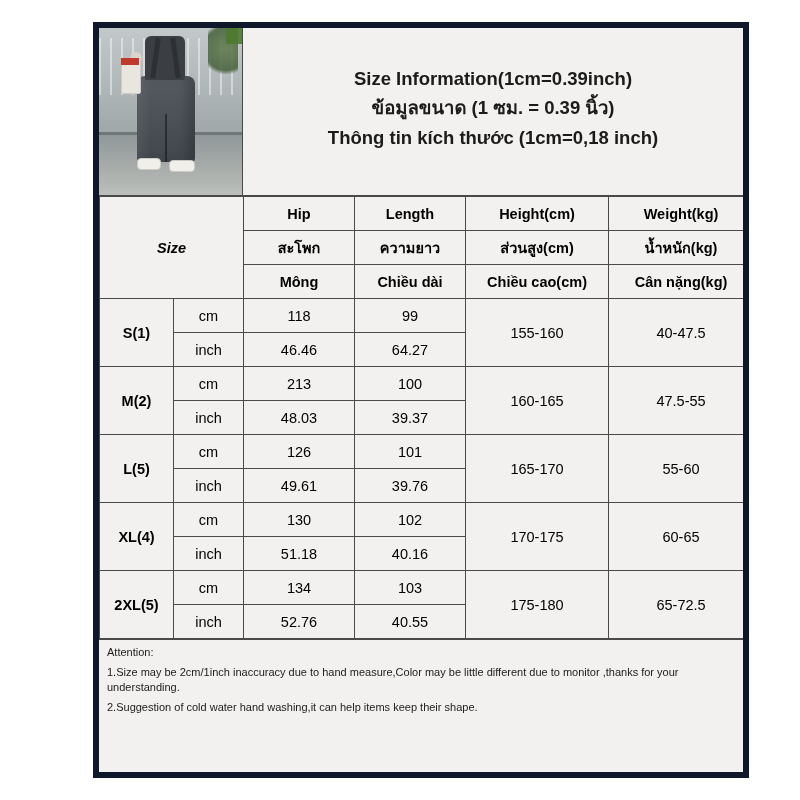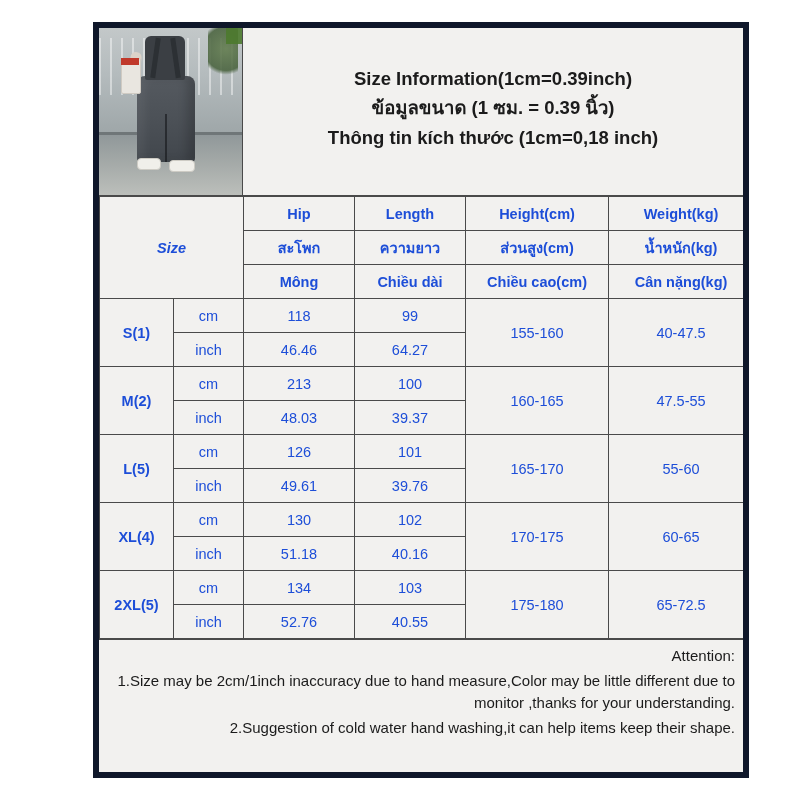--- a/index.html
+++ b/index.html
@@ -139,21 +139,21 @@
   
   table.size {
     border-collapse: collapse;
     width: 100%;
     table-layout: fixed;
   }
   table.size td {
     border: 1px solid #4a4a4a;
     text-align: center;
     vertical-align: middle;
-    color: #1d4ed8;
+    color: #000000;
     font-size: 14.5px;
     padding: 0;
     height: 33px;
     background: #f2f1ef;
   }
   col.c-size  { width: 74px; }
   col.c-unit  { width: 70px; }
   col.c-hip   { width: 111px; }
   col.c-len   { width: 111px; }
   col.c-hei   { width: 143px; }
@@ -180,24 +180,23 @@
 
   
   .attention {
     border-top: 1px solid #4a4a4a;
     padding: 5px 8px 0 8px;
     box-sizing: border-box;
     height: 140px;
   }
   .attention p {
     margin: 0 0 4px 0;
-    font-size: 15px;
+    font-size: 11px;
     color: #1b1b1b;
     line-height: 1.42;
-    text-align: right;
   }
 </style>
 </head>
 <body>
 
 <div id="sheet">
 
   <div class="header">
 
     <div class="photo">

